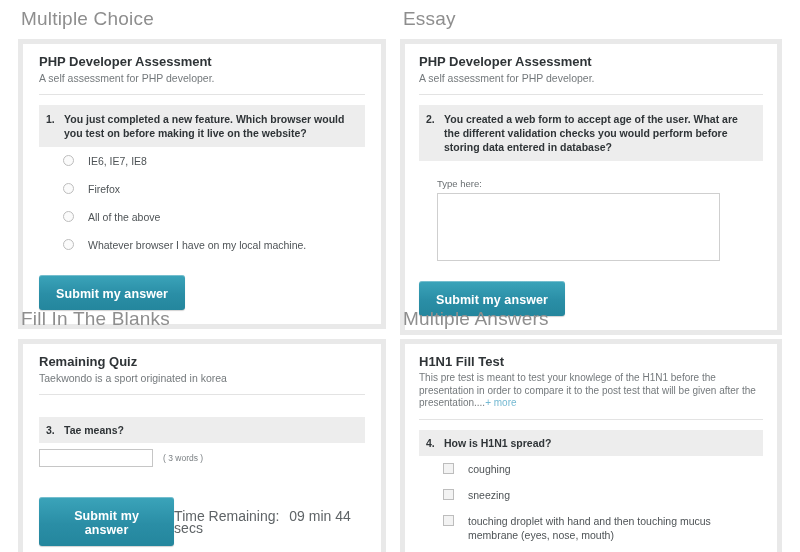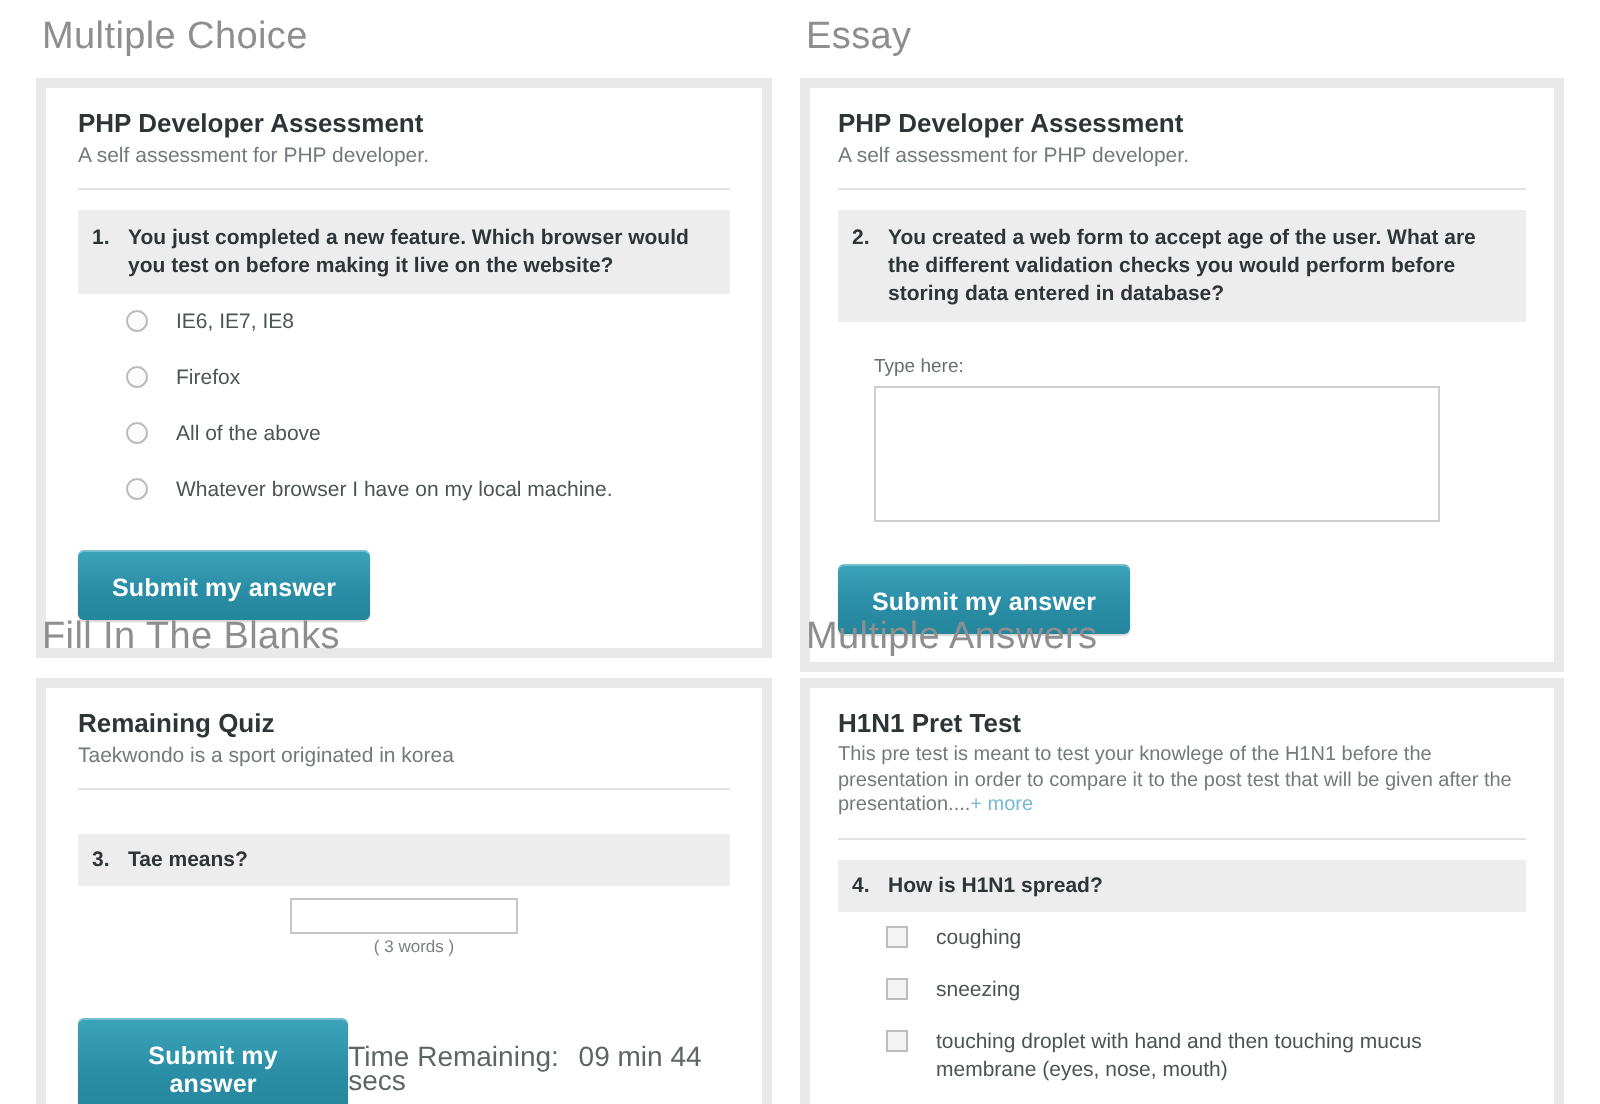--- a/index.html
+++ b/index.html
@@ -180,21 +180,20 @@
     resize: none;
     outline: none;
   }
   .btn-row-essay { margin-top: 16px; }
 
   
   .blank-row {
     display: flex;
     align-items: center;
     margin-top: 6px;
-    flex-direction: column;
   }
   .blank-input {
     width: 106px;
     height: 14px;
     border: 1px solid #c6c6c6;
     background: #ffffff;
     box-sizing: content-box;
     font-family: "Liberation Sans", sans-serif;
     font-size: 10.5px;
     color: #4e5356;
@@ -327,21 +326,21 @@
       </div>
     </div>
   </div>
 
   <div class="quadrant q-ma">
     <div class="section-title">Multiple Answers</div>
 
     <div class="frame">
       <div class="card wide">
 
-        <div class="quiz-title">H1N1 Pret Test</div>
+        <div class="quiz-title">H1N1 Fill Test</div>
         <div class="quiz-desc quiz-desc-wide">
           <span>This pre test is meant to test your knowlege of the H1N1 before the presentation in order to compare it to the post test that will be given after the presentation....</span><a class="more-link" href="#">+ more</a>
         </div>
         <hr class="header-rule">
 
         <div class="q-band single">
           <div class="q-num">4.</div>
           <div class="q-text">How is H1N1 spread?</div>
         </div>
 

